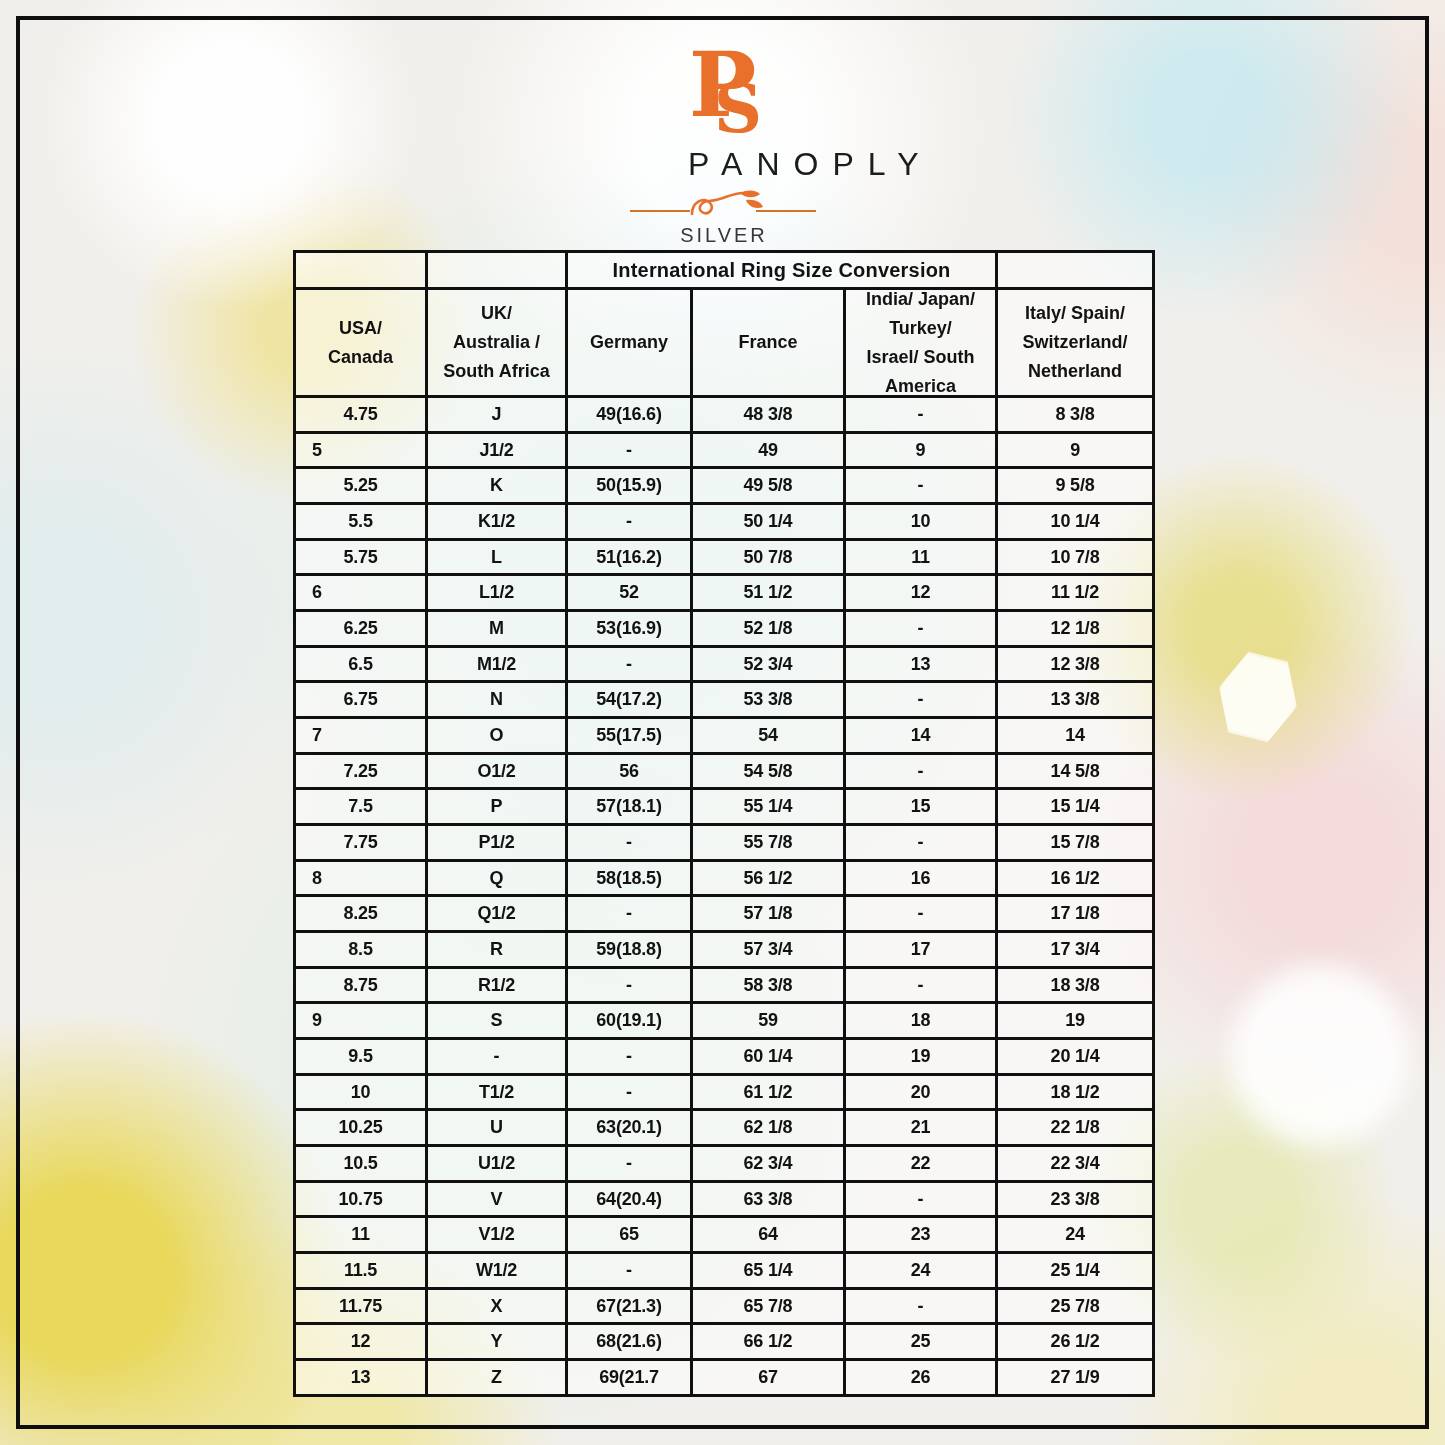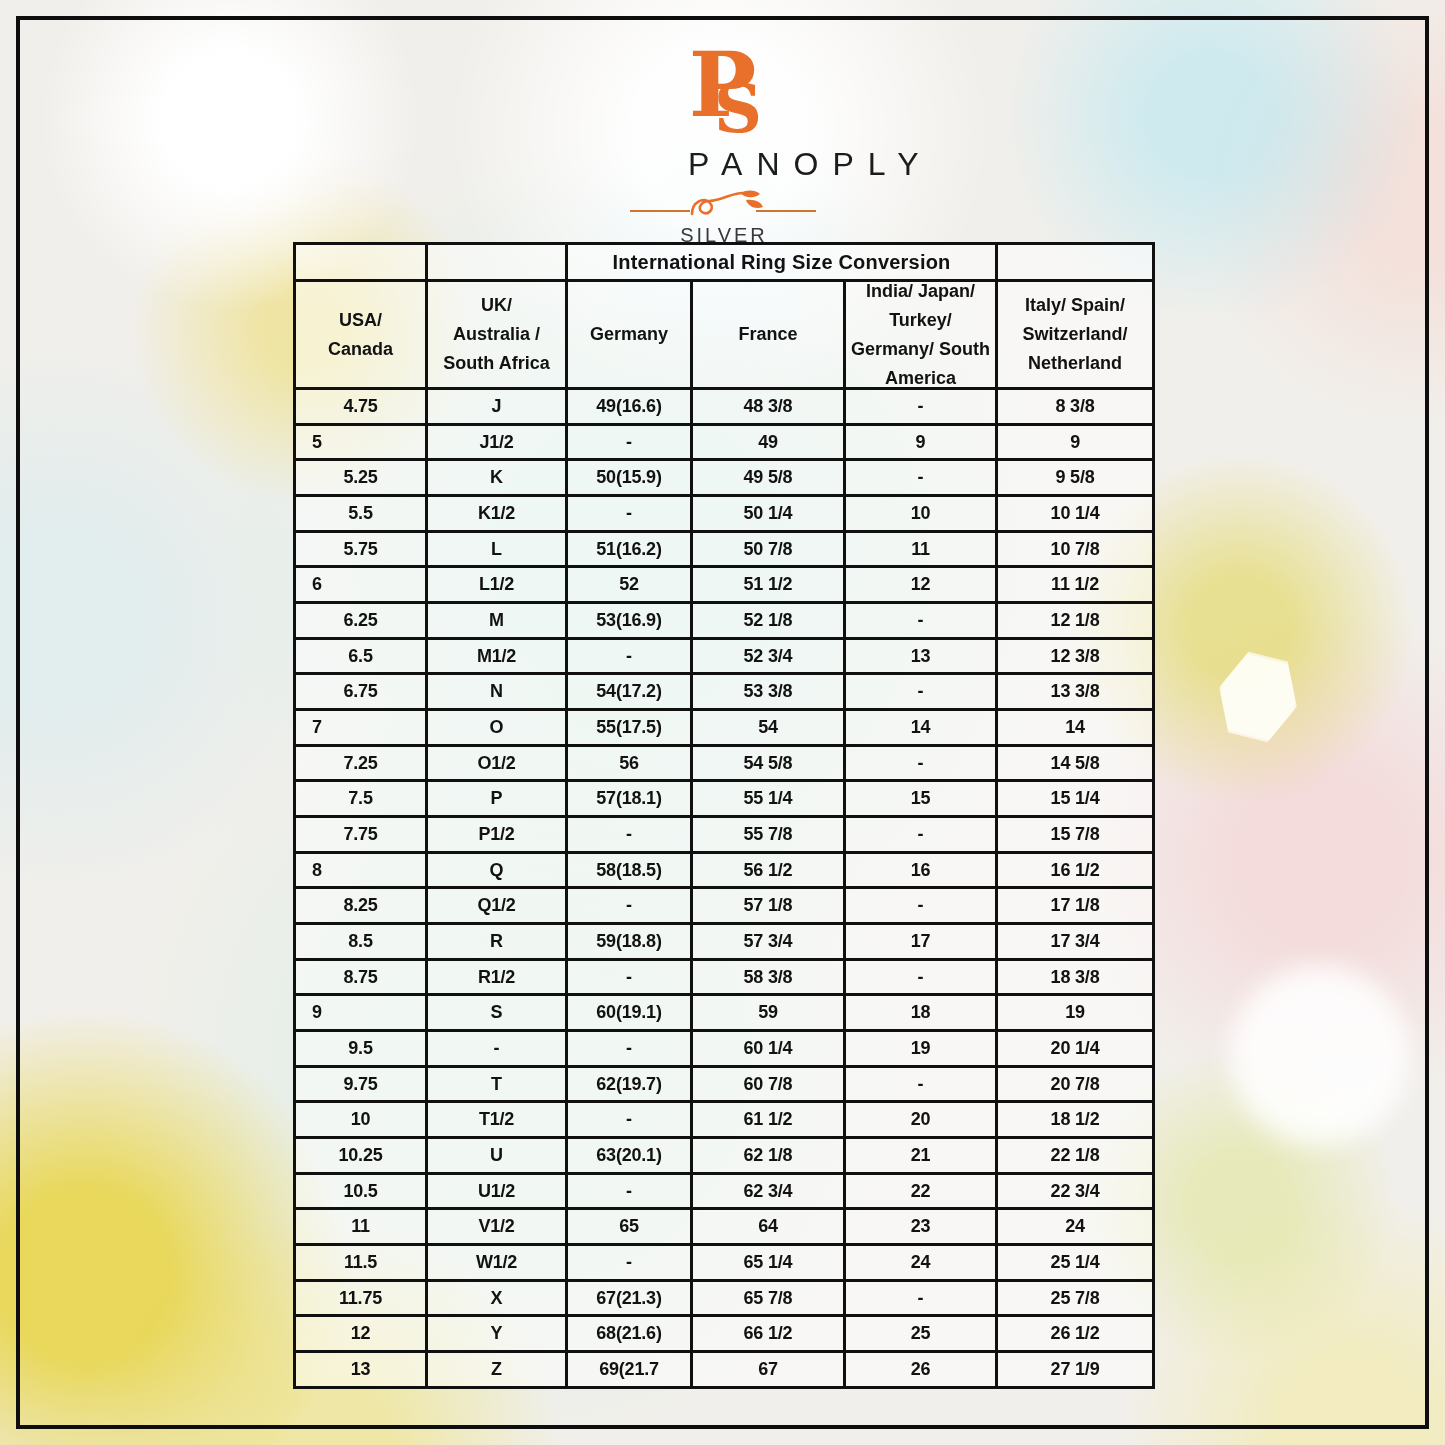--- a/index.html
+++ b/index.html
@@ -47,21 +47,21 @@
   
   .brand { position:absolute; left:50%; top:46px; transform:translateX(-50%);
            width:420px; text-align:center; }
   .monogram { height:90px; }
   .brand-name { margin-top:10px; font-size:32px; font-weight:400; color:#1c1c1c;
                 letter-spacing:14px; margin-left:14px;text-align:right; }
   .divider { margin-top:5px; height:36px; display:flex; align-items:center; justify-content:center; }
   .brand-sub { margin-top:0px; font-size:20px; color:#383838; letter-spacing:3px; margin-left:3px; }
 
   
-  .table-wrap { position:absolute; left:293px; top:242px; width:859px; height:1147px; }
+  .table-wrap { position:absolute; left:293px; top:250px; width:859px; height:1147px; }
   table { border-collapse:collapse; table-layout:fixed; width:859px; height:1147px; }
   th, td { border:3px solid #101010; background:rgba(255,255,255,0.52);
            text-align:center; vertical-align:middle; color:#121212; }
   .title-row th { height:37px; font-size:20px; font-weight:700; letter-spacing:0.2px; }
   .header-row th { height:108px; font-size:18px; font-weight:700; padding:0; }
   .hwrap { height:102px; display:flex; flex-direction:column; justify-content:center;
            overflow:hidden; line-height:29px; }
   tbody td { font-size:18px; font-weight:700; letter-spacing:-0.2px; }
   tbody td.left { text-align:left; padding-left:16px; }
 </style>
@@ -133,21 +133,21 @@
             </th>
             <th>
               <div class="hwrap">
                 <div>France</div>
               </div>
             </th>
             <th>
               <div class="hwrap">
                 <div>India/ Japan/</div>
                 <div>Turkey/</div>
-                <div>Germany/ South</div>
+                <div>Israel/ South</div>
                 <div>America</div>
               </div>
             </th>
             <th>
               <div class="hwrap">
                 <div>Italy/ Spain/</div>
                 <div>Switzerland/</div>
                 <div>Netherland</div>
               </div>
             </th>
@@ -300,28 +300,20 @@
           </tr>
           <tr>
             <td>9.5</td>
             <td>-</td>
             <td>-</td>
             <td>60 1/4</td>
             <td>19</td>
             <td>20 1/4</td>
           </tr>
           <tr>
-            <td>9.75</td>
-            <td>T</td>
-            <td>62(19.7)</td>
-            <td>60 7/8</td>
-            <td>-</td>
-            <td>20 7/8</td>
-          </tr>
-          <tr>
             <td>10</td>
             <td>T1/2</td>
             <td>-</td>
             <td>61 1/2</td>
             <td>20</td>
             <td>18 1/2</td>
           </tr>
           <tr>
             <td>10.25</td>
             <td>U</td>
@@ -332,20 +324,28 @@
           </tr>
           <tr>
             <td>10.5</td>
             <td>U1/2</td>
             <td>-</td>
             <td>62 3/4</td>
             <td>22</td>
             <td>22 3/4</td>
           </tr>
           <tr>
+            <td>10.75</td>
+            <td>V</td>
+            <td>64(20.4)</td>
+            <td>63 3/8</td>
+            <td>-</td>
+            <td>23 3/8</td>
+          </tr>
+          <tr>
             <td>11</td>
             <td>V1/2</td>
             <td>65</td>
             <td>64</td>
             <td>23</td>
             <td>24</td>
           </tr>
           <tr>
             <td>11.5</td>
             <td>W1/2</td>

